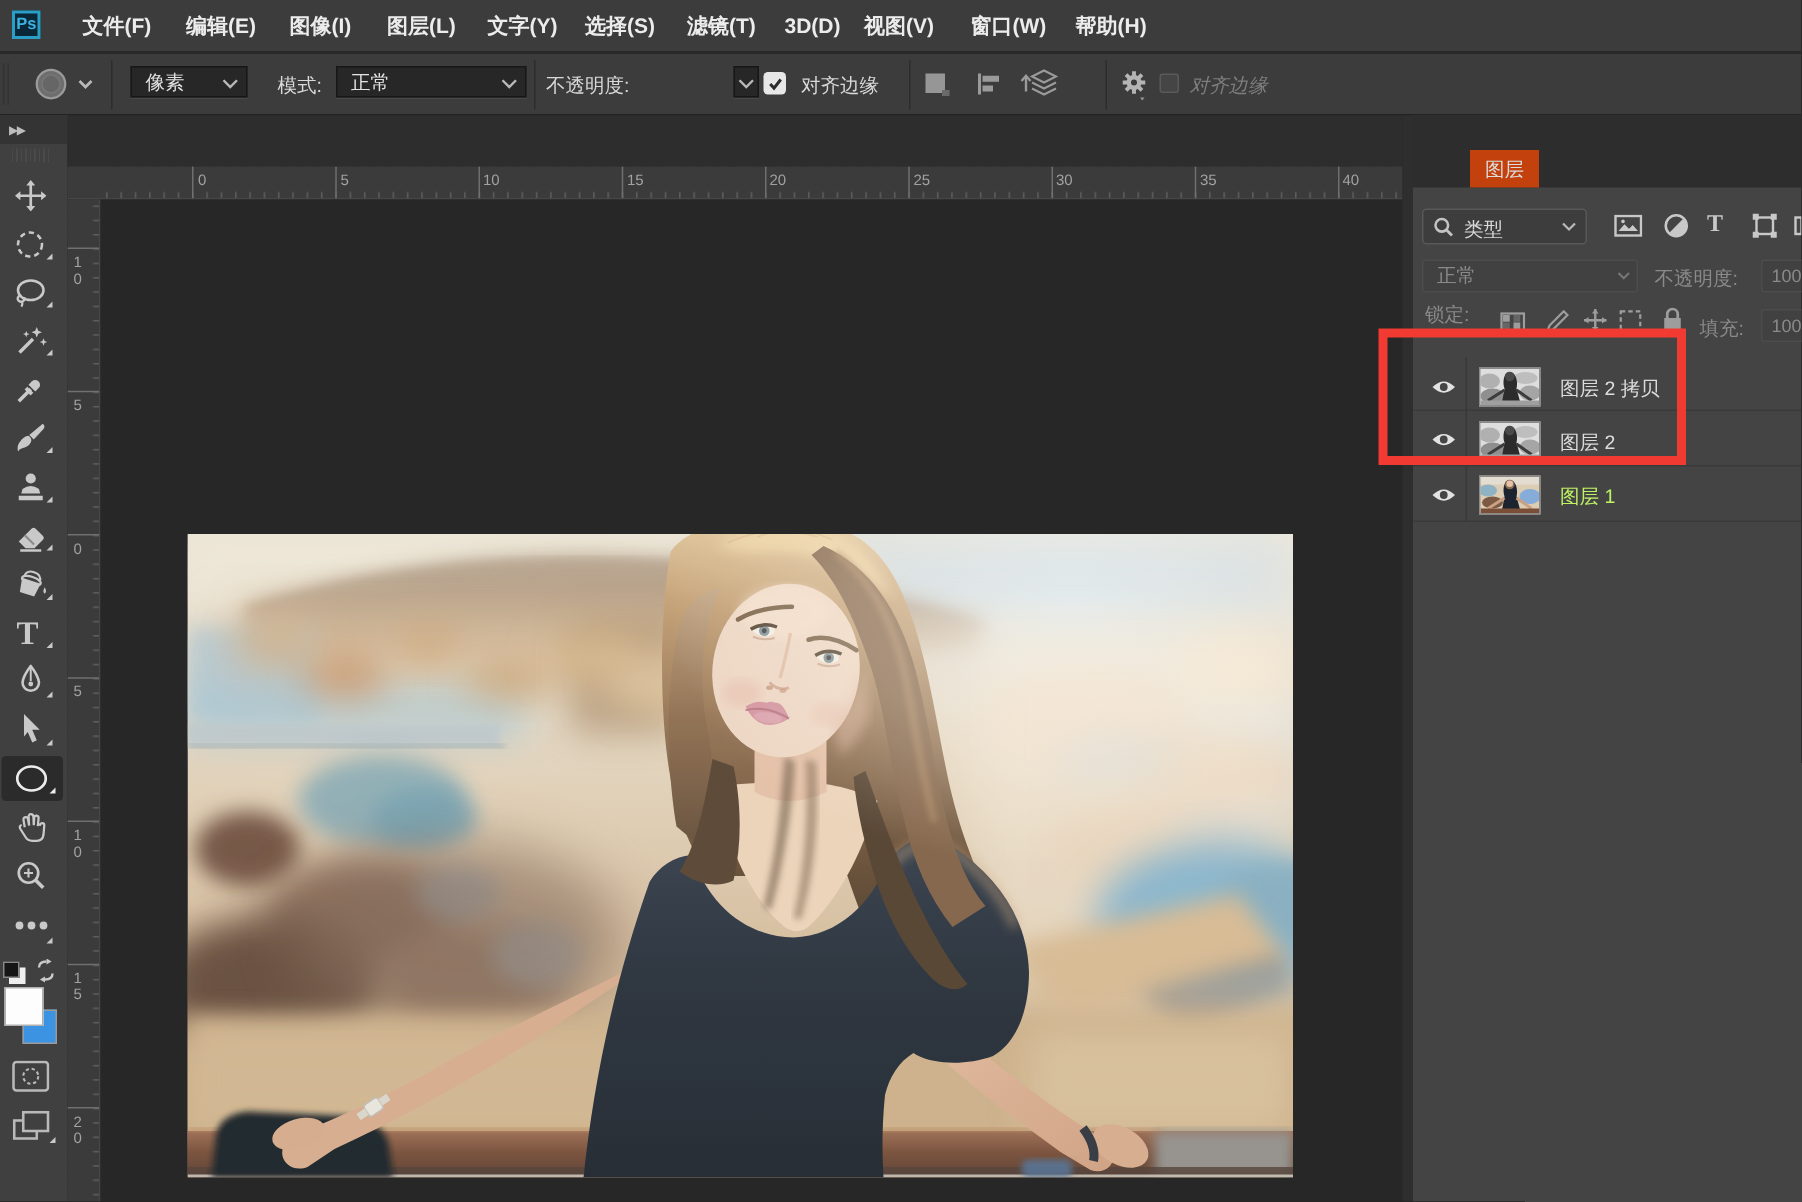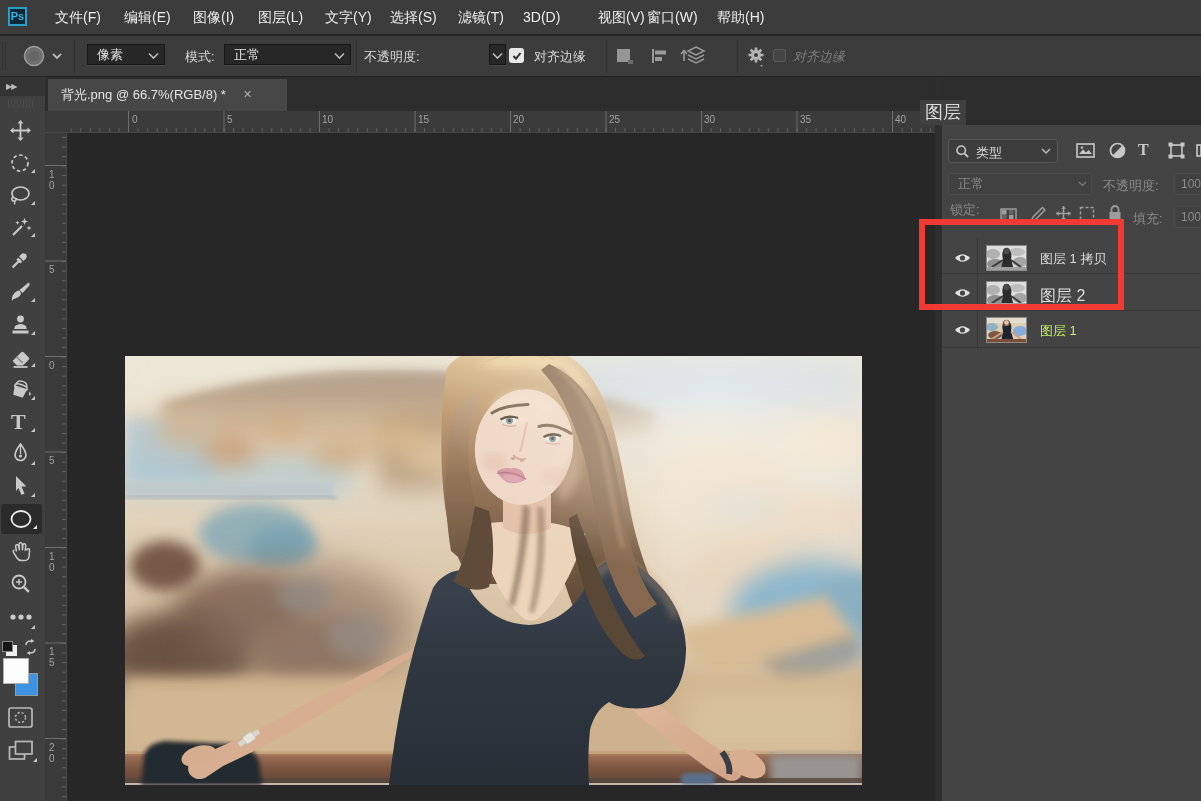--- a/index.html
+++ b/index.html
@@ -3,61 +3,61 @@
 <style>
 html,body{margin:0;padding:0;width:1201px;height:801px;overflow:hidden;
  font-family:"Liberation Sans",sans-serif;background:#272727;}
 *{box-sizing:border-box;}
 .abs{position:absolute;}
 #stage{position:relative;width:1201px;height:801px;}
 
 #menubar{left:0;top:0;width:1201px;height:35px;background:#3c3c3c;border-bottom:1px solid #282828;}
 #pslogo{left:8px;top:7px;width:19px;height:19px;background:#0a2838;border:2px solid #2b9ec6;
  color:#3cb4e0;font-size:11px;font-weight:bold;text-align:center;line-height:15px;}
-.mitem{position:absolute;top:0;height:35px;line-height:35px;color:#ececec;font-size:14px;white-space:nowrap;}
+.mitem{position:absolute;top:0;height:35px;line-height:35px;color:#ececec;font-size:14px;white-space:nowrap;font-weight:bold;}
 
 #optbar{left:0;top:36px;width:1201px;height:41px;background:#3c3c3c;border-bottom:1px solid #232323;}
 .osep{position:absolute;top:40px;width:1px;height:33px;background:#2d2d2d;}
 .olabel{position:absolute;color:#d9d9d9;font-size:13px;top:48px;}
 .owell{position:absolute;top:44px;height:21px;background:#272727;border:1px solid #171717;
  box-shadow:0 1px 0 rgba(255,255,255,.07);color:#e2e2e2;font-size:13px;line-height:19px;}
 .glabel{color:#7e7e7e;font-style:italic;}
 
 #toolbar{left:0;top:77px;width:45px;height:724px;background:#404040;}
 #toolhead{left:0;top:77px;width:45px;height:19px;background:#343434;color:#bdbdbd;font-size:8px;letter-spacing:-1px;line-height:19px;padding-left:6px;}
 
 #tabbar{left:45px;top:77px;width:890px;height:34px;background:#2d2d2d;}
 #doctab{left:48px;top:79px;width:239px;height:32px;background:#474747;color:#e3e3e3;font-size:13px;line-height:31px;padding-left:13px;}
 #hruler{left:45px;top:111px;width:890px;height:22px;background:#3b3b3b;}
 #vruler{left:45px;top:133px;width:22px;height:668px;background:#3b3b3b;}
 #canvas{left:67px;top:133px;width:868px;height:668px;background:#272727;}
 
 #pgutter{left:935px;top:77px;width:7px;height:724px;background:#2e2e2e;}
 #panel{left:942px;top:77px;width:259px;height:724px;background:#444444;}
 #ptabrow{left:942px;top:77px;width:259px;height:48px;background:#2d2d2d;}
-#ptab{left:920px;top:100px;width:46px;height:25px;background:#404040;color:#dcdcdc;font-size:18px;line-height:25px;text-align:center;}
+#ptab{left:980px;top:100px;width:46px;height:25px;background:#c2410c;color:#dcdcdc;font-size:13px;line-height:25px;text-align:center;}
 .prow-label{position:absolute;color:#8a8a8a;font-size:13px;}
 .pwell{position:absolute;background:#414141;border:1px solid #4c4c4c;border-radius:2px;color:#8a8a8a;font-size:12px;}
 .lrow{position:absolute;left:942px;width:259px;height:36px;border-bottom:1px solid #3a3a3a;}
 #redrect{left:919px;top:219px;width:205px;height:91px;border:6px solid #f13a31;z-index:50;}
 </style></head>
 <body>
 <div id="stage">
 
   <div class="abs" id="menubar"></div>
   <div class="abs" id="pslogo">Ps</div>
   <span class="mitem" style="left:55px">文件(F)</span>
   <span class="mitem" style="left:124px">编辑(E)</span>
   <span class="mitem" style="left:193px">图像(I)</span>
   <span class="mitem" style="left:258px">图层(L)</span>
   <span class="mitem" style="left:325px">文字(Y)</span>
   <span class="mitem" style="left:390px">选择(S)</span>
   <span class="mitem" style="left:458px">滤镜(T)</span>
   <span class="mitem" style="left:523px">3D(D)</span>
-  <span class="mitem" style="left:598px">视图(V)</span>
+  <span class="mitem" style="left:576px">视图(V)</span>
   <span class="mitem" style="left:647px">窗口(W)</span>
   <span class="mitem" style="left:717px">帮助(H)</span>
 
   <div class="abs" id="optbar"></div>
   <div id="optwidgets">
     <div class="abs" style="left:2px;top:42px;width:1px;height:28px;background:#333;"></div>
     <div class="abs" style="left:5px;top:42px;width:1px;height:28px;background:#333;"></div>
 
     <svg class="abs" style="left:22px;top:44px" width="42" height="24" viewBox="0 0 42 24">
       <circle cx="12" cy="12" r="9.5" fill="#6e6e6e" stroke="#9b9b9b" stroke-width="1.5"></circle>
@@ -256,21 +256,20 @@
     </svg>
 
     <svg class="abs" style="left:8px;top:740px" width="26" height="22" viewBox="0 0 26 22">
       <rect x="1.5" y="7" width="15" height="12" fill="none" stroke="#b9b9b9" stroke-width="1.7"></rect>
       <rect x="7.5" y="1.5" width="16.5" height="12.5" fill="#404040" stroke="#b9b9b9" stroke-width="1.7"></rect>
     </svg>
     <div class="abs" style="left:33px;top:758px;width:0;height:0;border-left:4px solid transparent;border-bottom:4px solid #c9c9c9;"></div>
   </div>
 
   <div class="abs" id="tabbar"></div>
-  <div class="abs" id="doctab">背光.png @ 66.7%(RGB/8) * <span style="color:#b0b0b0;margin-left:14px;font-size:14px;">×</span></div>
   <div class="abs" id="hruler">
     <svg width="890" height="22">
       <defs>
         <pattern id="ht" x="6.6" y="0" width="9.55" height="22" patternUnits="userSpaceOnUse">
           <rect x="0" y="17" width="1" height="5" fill="#5d5d5d"></rect>
         </pattern>
       </defs>
       <rect width="890" height="22" fill="#3b3b3b"></rect>
       <rect x="24" width="866" height="22" fill="url(#ht)"></rect>
       <g fill="#6f6f6f">
@@ -645,18 +644,18 @@
         <ellipse cx="5" cy="9" rx="6" ry="4" fill="#8fb2c4"></ellipse>
           <ellipse cx="33" cy="13" rx="7" ry="5" fill="#86add9"></ellipse>
         <ellipse cx="8" cy="17" rx="7" ry="4" fill="#7d5a44"></ellipse>
         <path d="M17 3 C15 6 15 10 16 13 L14 24 L27 24 L24 13 C25 9 24 5 22 3 Q19.5 1 17 3Z" fill="#1d2430"></path>
         <circle cx="19.5" cy="5" r="3.2" fill="#8a6a4e"></circle>
           <circle cx="19.5" cy="4.5" r="2.2" fill="#e3c4ab"></circle>
         <path d="M16 14 L5 21 M24 14 L34 21" stroke="#caa183" stroke-width="2"></path>
         <rect x="0" y="21" width="39" height="3" fill="#7a4e37"></rect>
       </svg>
     </div>
-    <div class="abs" style="left:1040px;top:250px;color:#dcdcdc;font-size:13px;">图层 1 拷贝</div>
-    <div class="abs" style="left:1040px;top:286px;color:#dcdcdc;font-size:16px;">图层 2</div>
+    <div class="abs" style="left:1040px;top:250px;color:#dcdcdc;font-size:13px;">图层 2 拷贝</div>
+    <div class="abs" style="left:1040px;top:286px;color:#dcdcdc;font-size:13px;">图层 2</div>
     <div class="abs" style="left:1040px;top:322px;color:#bef264;font-size:13px;">图层 1</div>
   </div>
   <div class="abs" id="redrect"></div>
 </div>
 
 </body></html>

